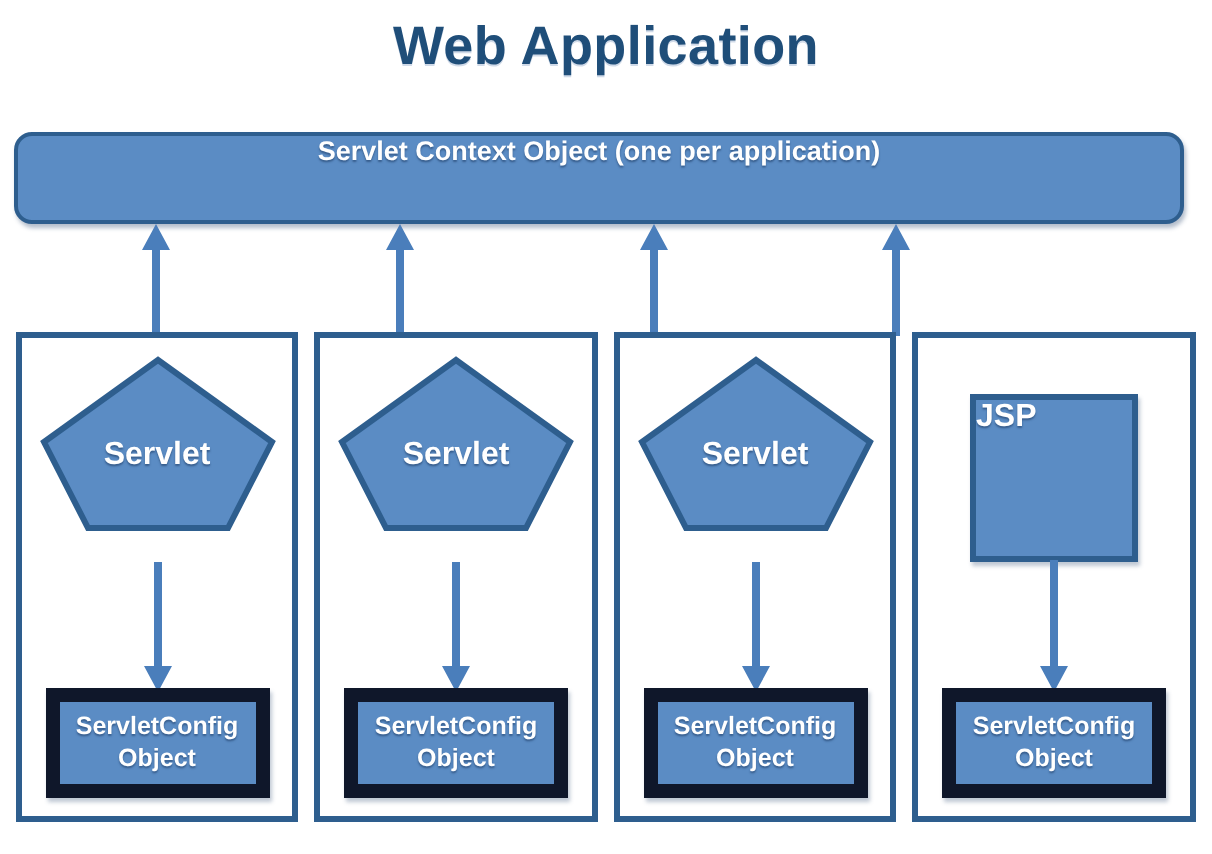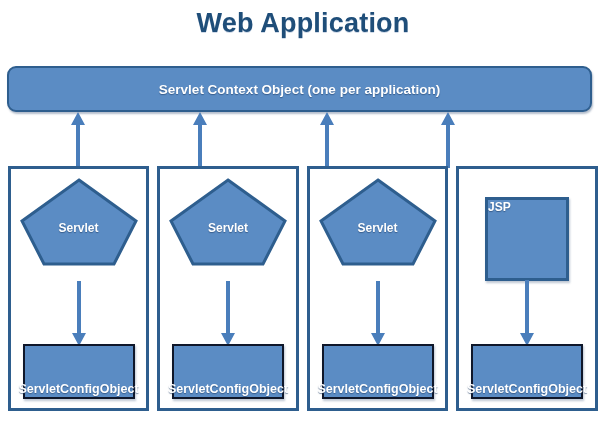--- a/index.html
+++ b/index.html
@@ -36,21 +36,20 @@
     left: 7px;
     top: 66px;
     width: 585px;
     height: 46px;
     box-sizing: border-box;
     background: #5B8CC4;
     border: 2px solid #2E5E8E;
     border-radius: 9px;
     box-shadow: 1px 2px 2px rgba(40,70,110,0.35);
     display: flex;
-    align-items: center;
     justify-content: center;
   }
   #context-bar-label {
     color: #ffffff;
     font-size: 13.5px;
     font-weight: bold;
     text-shadow: 0 1px 1px rgba(25,55,95,0.55);
   }
   
   .column {
@@ -79,21 +78,21 @@
   .node-label {
     position: absolute;
     left: 0;
     top: 0;
     width: 100%;
     height: 100%;
     display: flex;
     align-items: center;
     justify-content: center;
     color: #ffffff;
-    font-size: 12px;
+    font-size: 16px;
     font-weight: bold;
     text-shadow: 0 1px 1px rgba(25,55,95,0.55);
     pointer-events: none;
   }
   .node-label.pentagon-label { padding-top: 12px; box-sizing: border-box; }
 
   
   .jsp-shape {
     position: absolute;
     left: 50%;
@@ -114,25 +113,25 @@
   
   .config-box {
     position: absolute;
     left: 50%;
     transform: translateX(-50%);
     top: 175px;
     width: 112px;
     height: 55px;
     box-sizing: border-box;
     background: #5B8CC4;
-    border: 2px solid #0f172a;
+    border: 7px solid #0f172a;
     box-shadow: 1px 2px 2px rgba(40,70,110,0.3);
     display: flex;
-    flex-direction: row;
-    align-items: flex-end;
+    flex-direction: column;
+    align-items: center;
     justify-content: center;
     line-height: 1.22;
   }
   .config-box span {
     color: #ffffff;
     font-size: 12.5px;
     font-weight: bold;
     text-shadow: 0 1px 1px rgba(25,55,95,0.55);
   }
 

